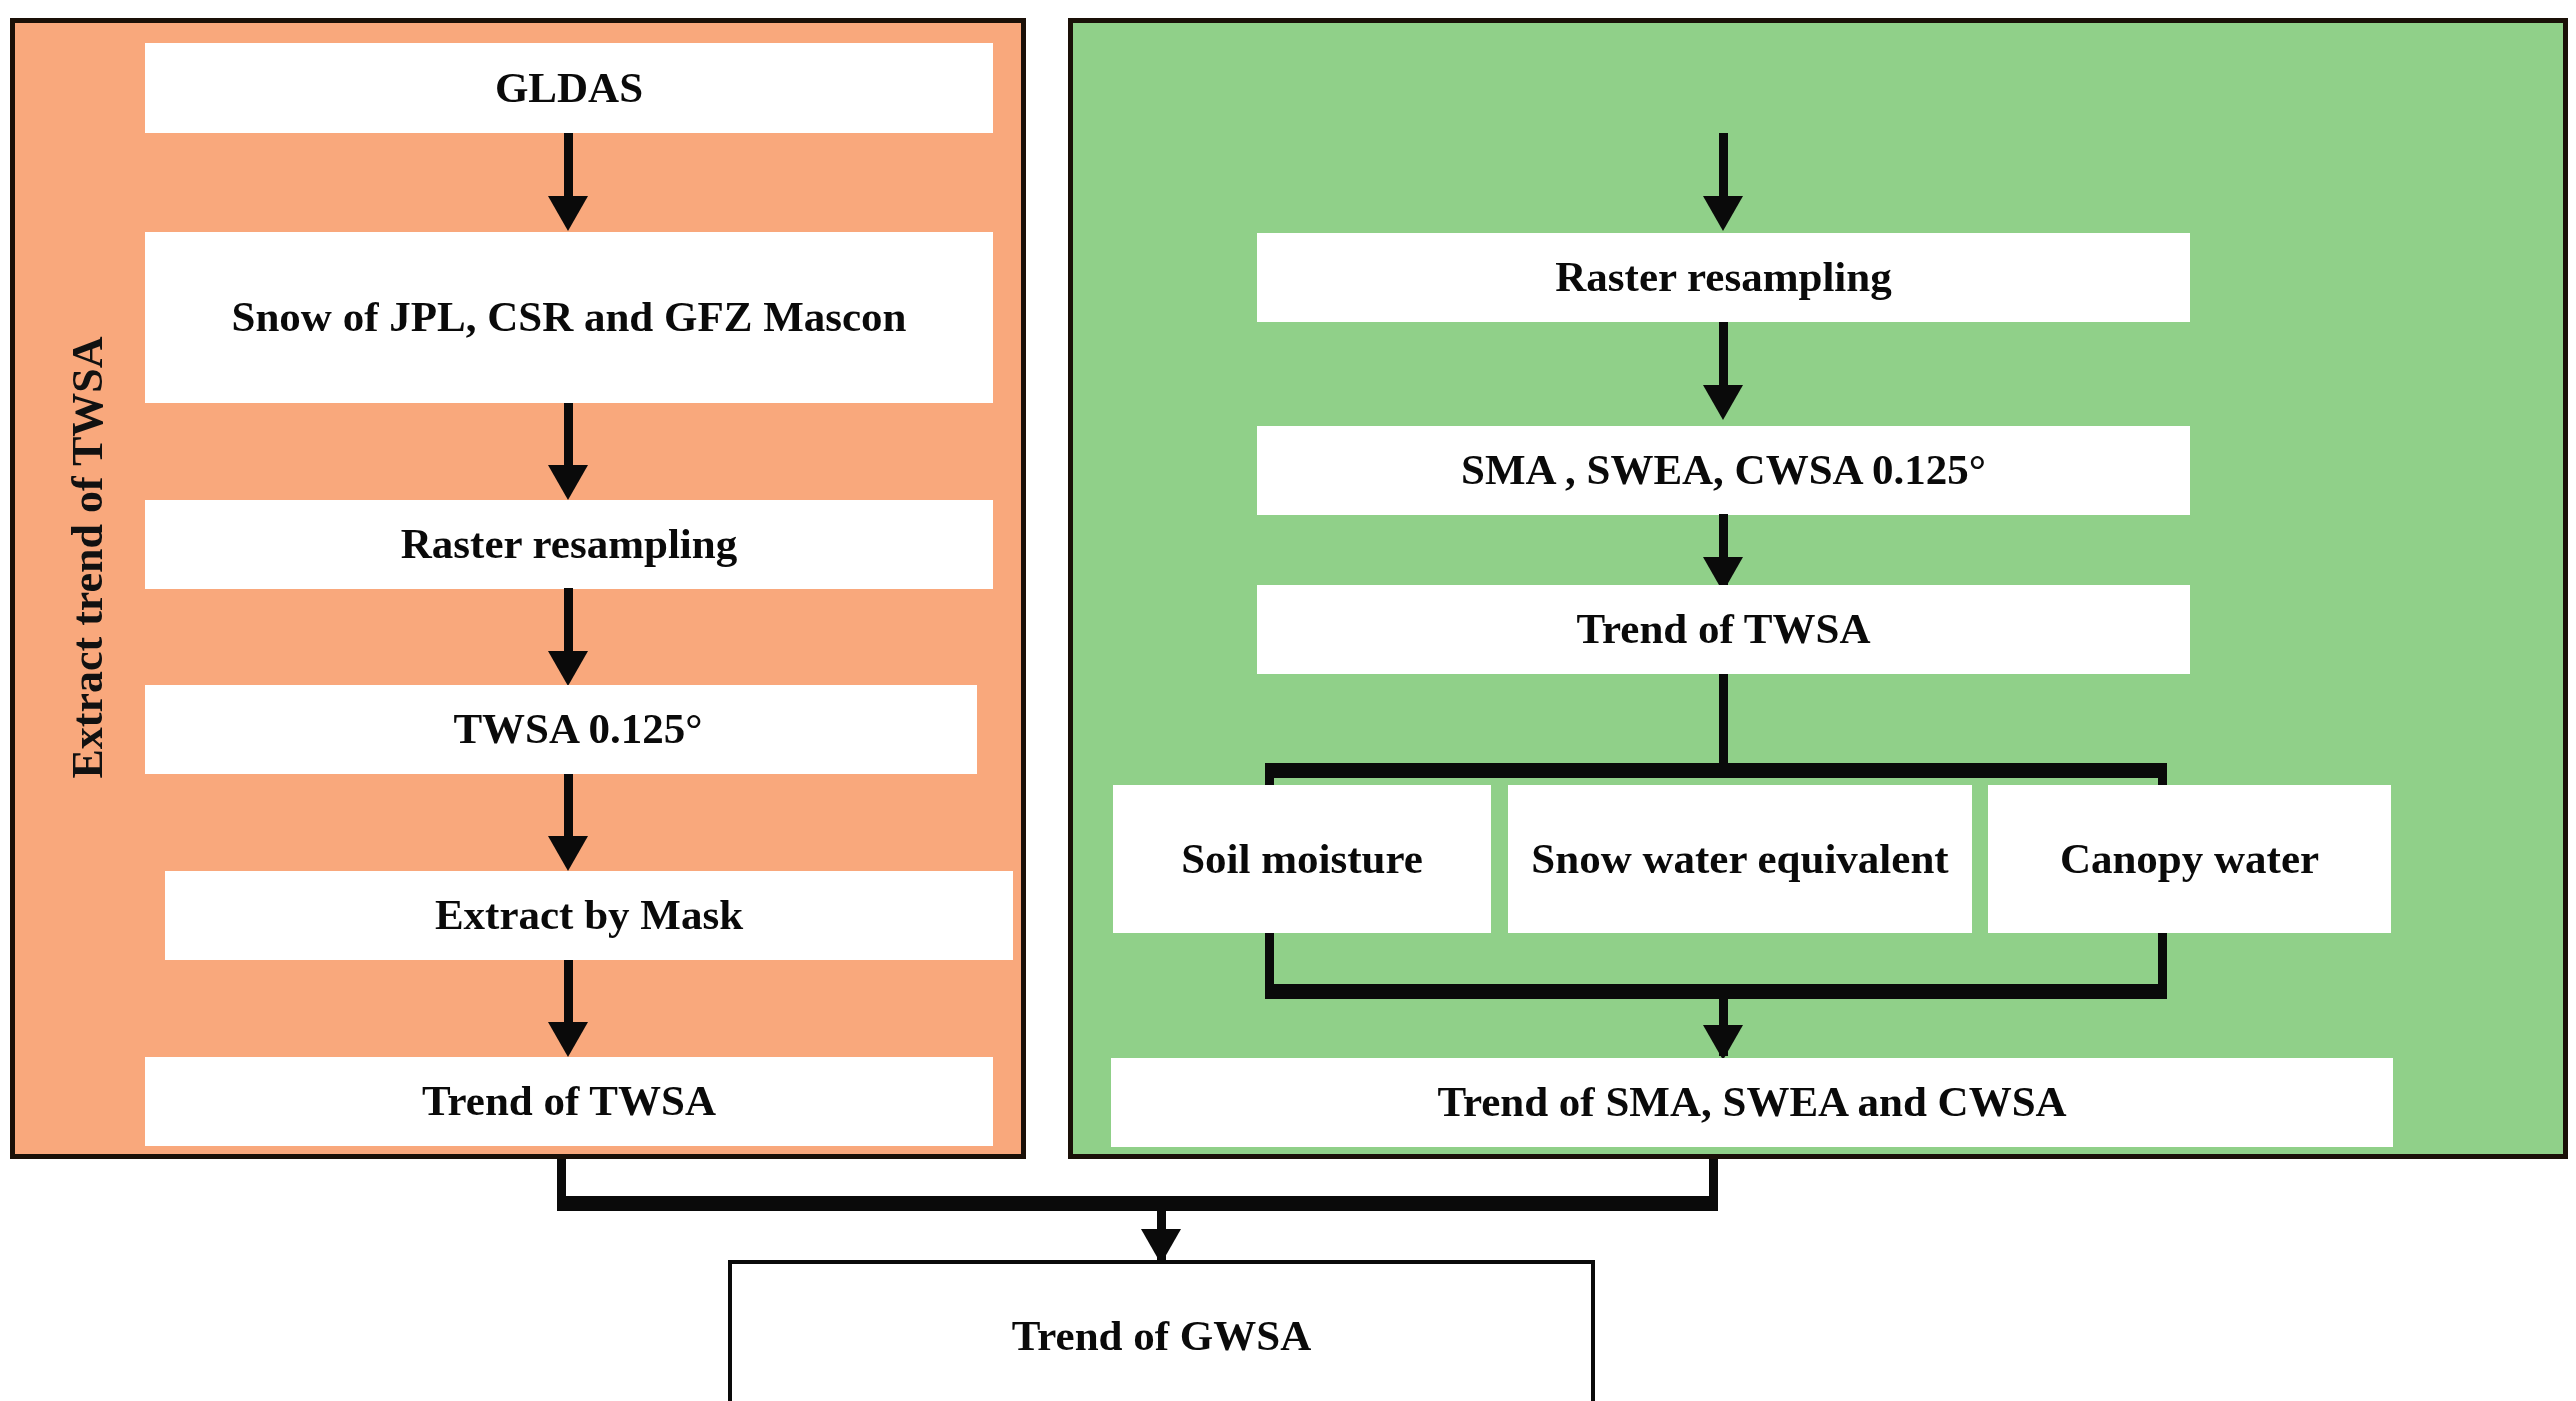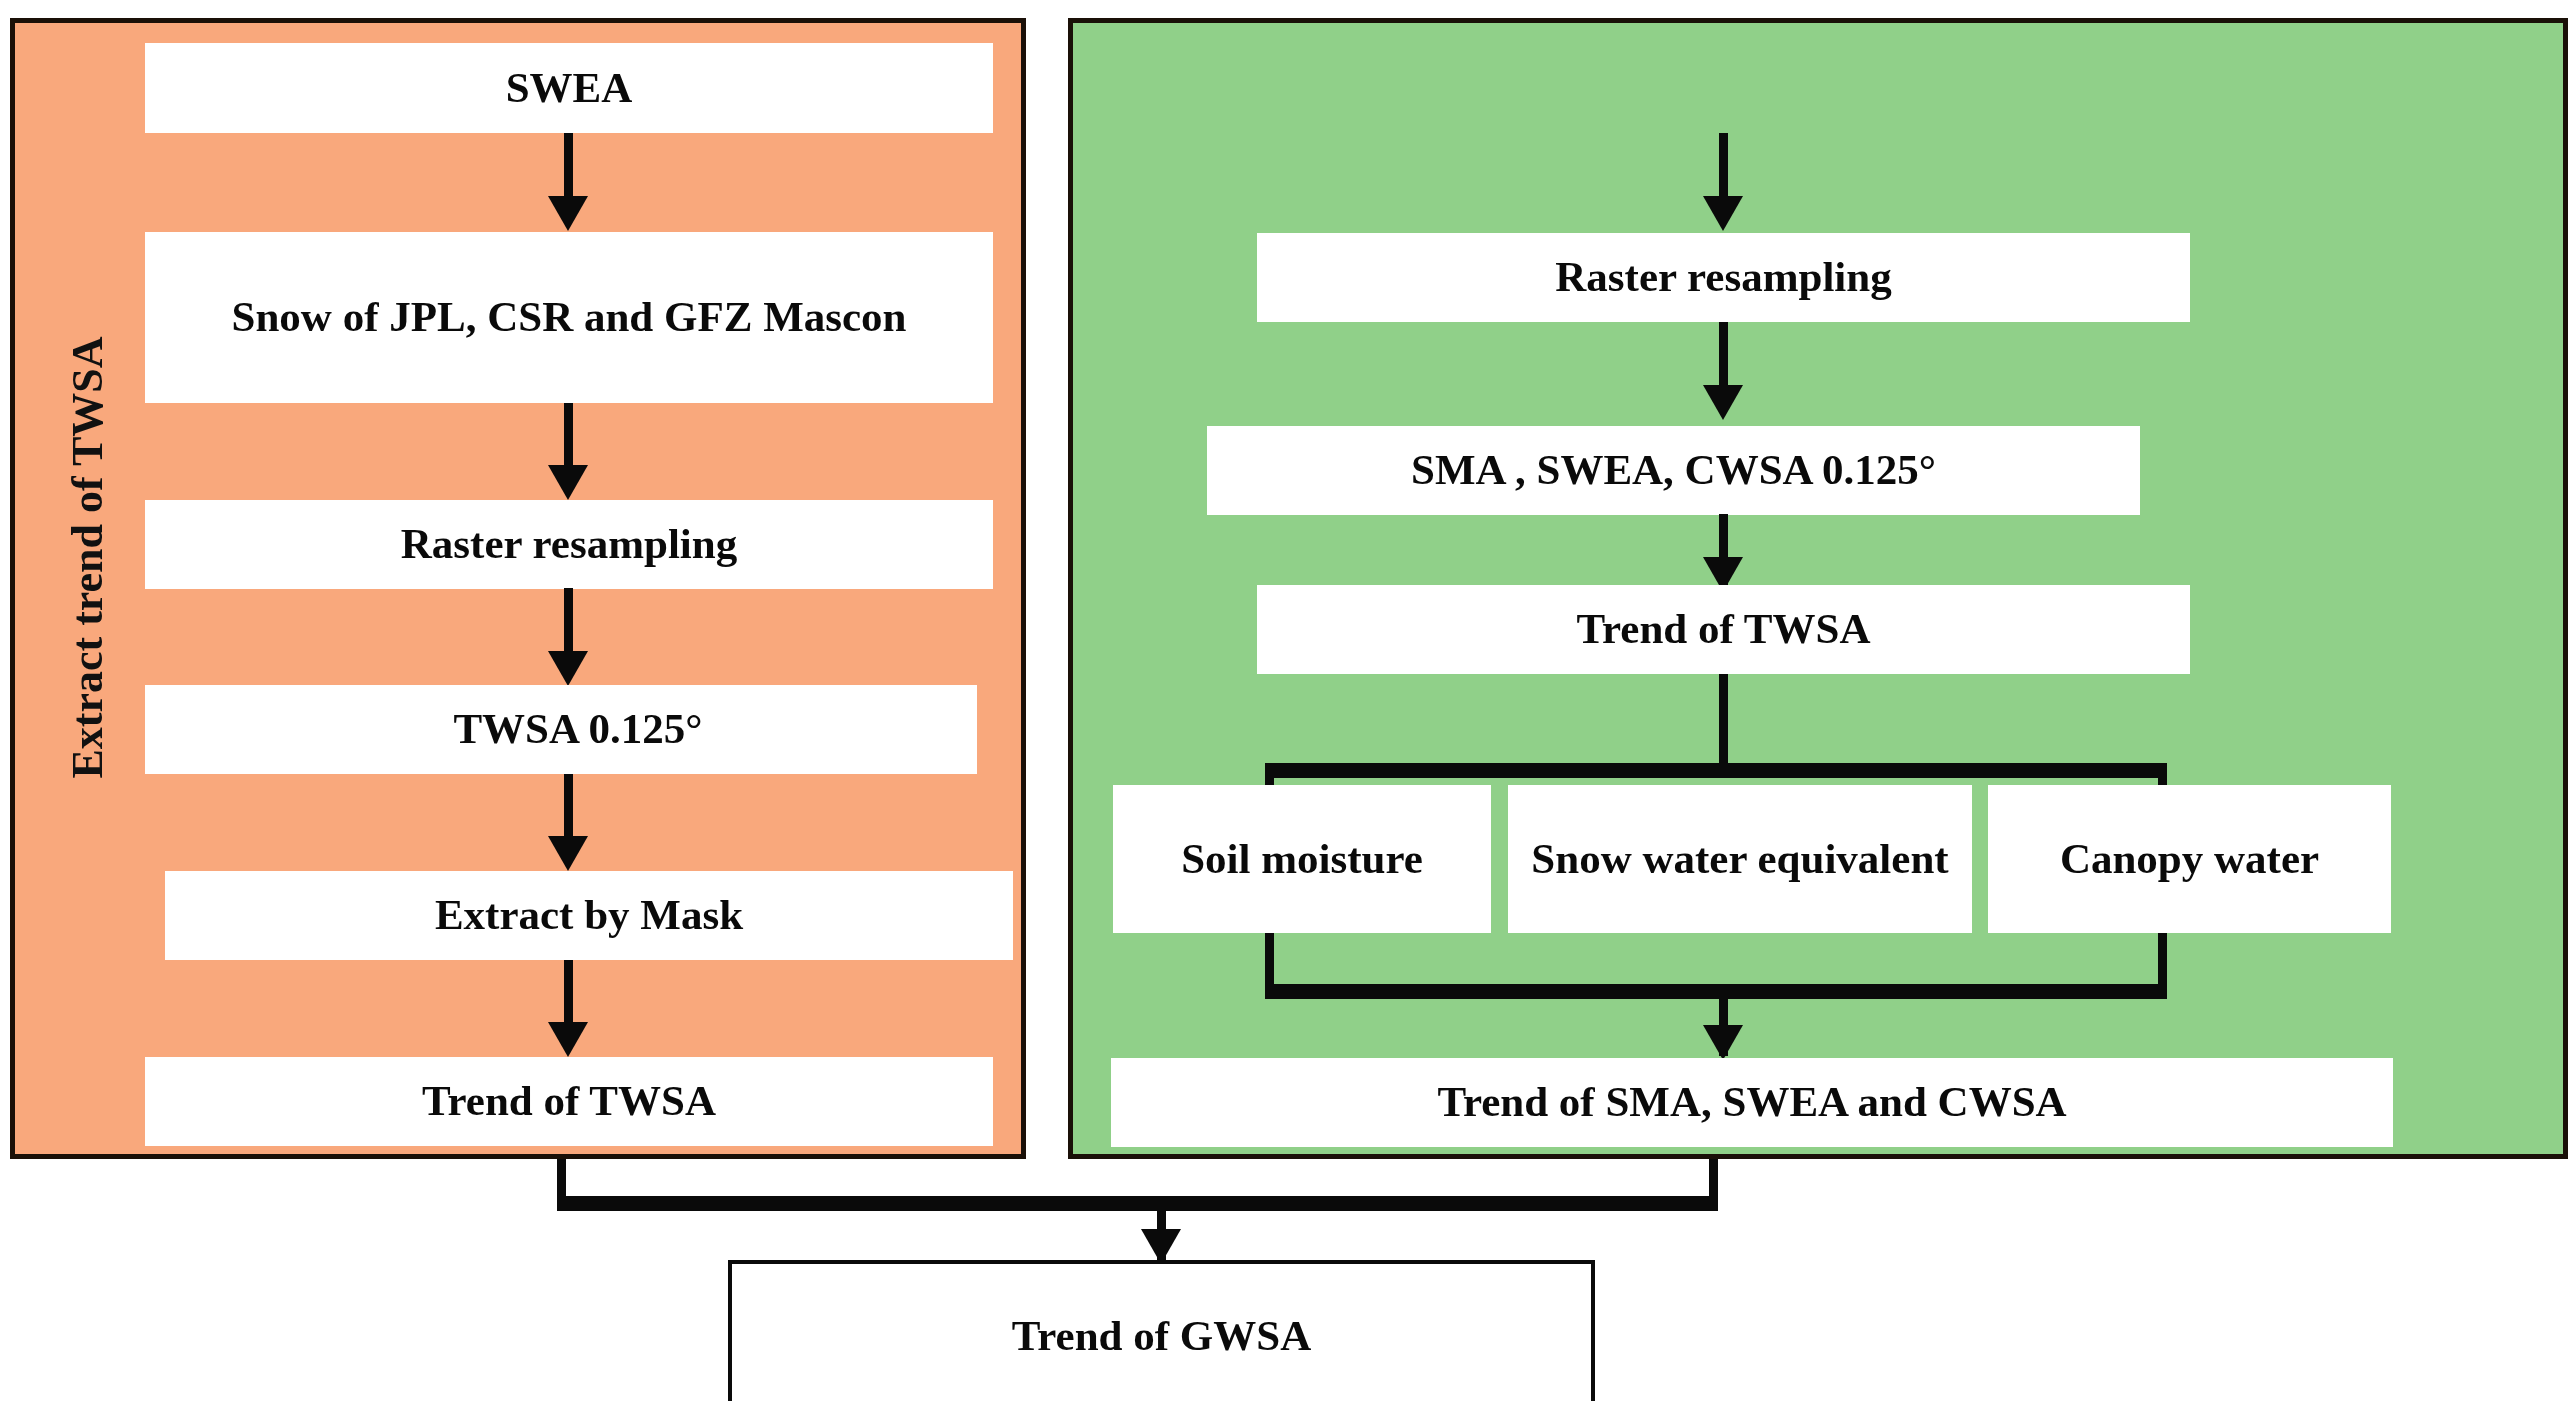--- a/index.html
+++ b/index.html
@@ -100,21 +100,21 @@
 </style>
 </head>
 <body>
 
 <div id="canvas">
 
   <div class="panel" id="panel-left">
     <div class="vlabel" id="vlabel-left">Extract trend of TWSA</div>
   </div>
 
-  <div class="box" style="left:145px; top:43px; width:848px; height:90px;">SWEA</div>
+  <div class="box" style="left:145px; top:43px; width:848px; height:90px;">GLDAS</div>
 
   <div class="vline" style="left:564px; top:133px; height:85px;"></div>
   <div class="arrowhead" style="left:548px; top:196px;"></div>
 
   <div class="box" style="left:145px; top:232px; width:848px; height:171px;">Snow of JPL, CSR and GFZ Mascon</div>
 
   <div class="vline" style="left:564px; top:403px; height:85px;"></div>
   <div class="arrowhead" style="left:548px; top:465px;"></div>
 
   <div class="box" style="left:145px; top:500px; width:848px; height:89px;">Raster resampling</div>
@@ -140,21 +140,21 @@
 
 
   <div class="vline" style="left:1719px; top:133px; height:85px;"></div>
   <div class="arrowhead" style="left:1703px; top:196px;"></div>
 
   <div class="box" style="left:1257px; top:233px; width:933px; height:89px;">Raster resampling</div>
 
   <div class="vline" style="left:1719px; top:322px; height:85px;"></div>
   <div class="arrowhead" style="left:1703px; top:385px;"></div>
 
-  <div class="box" style="left:1207px; top:426px; width:933px; height:89px;text-align:center;">SMA , SWEA, CWSA 0.125°</div>
+  <div class="box" style="left:1257px; top:426px; width:933px; height:89px;text-align:center;">SMA , SWEA, CWSA 0.125°</div>
 
   <div class="vline" style="left:1719px; top:514px; height:71px;"></div>
   <div class="arrowhead" style="left:1703px; top:557px;"></div>
 
   <div class="box" style="left:1257px; top:585px; width:933px; height:89px;">Trend of TWSA</div>
 
   <div class="vline" style="left:1719px; top:674px; height:95px;"></div>
   <div class="hline" style="left:1265px; top:763px; width:901px;"></div>
   <div class="vline" style="left:1265px; top:763px; height:86px;"></div>
   <div class="arrowhead" style="left:1250px; top:822px;"></div>

